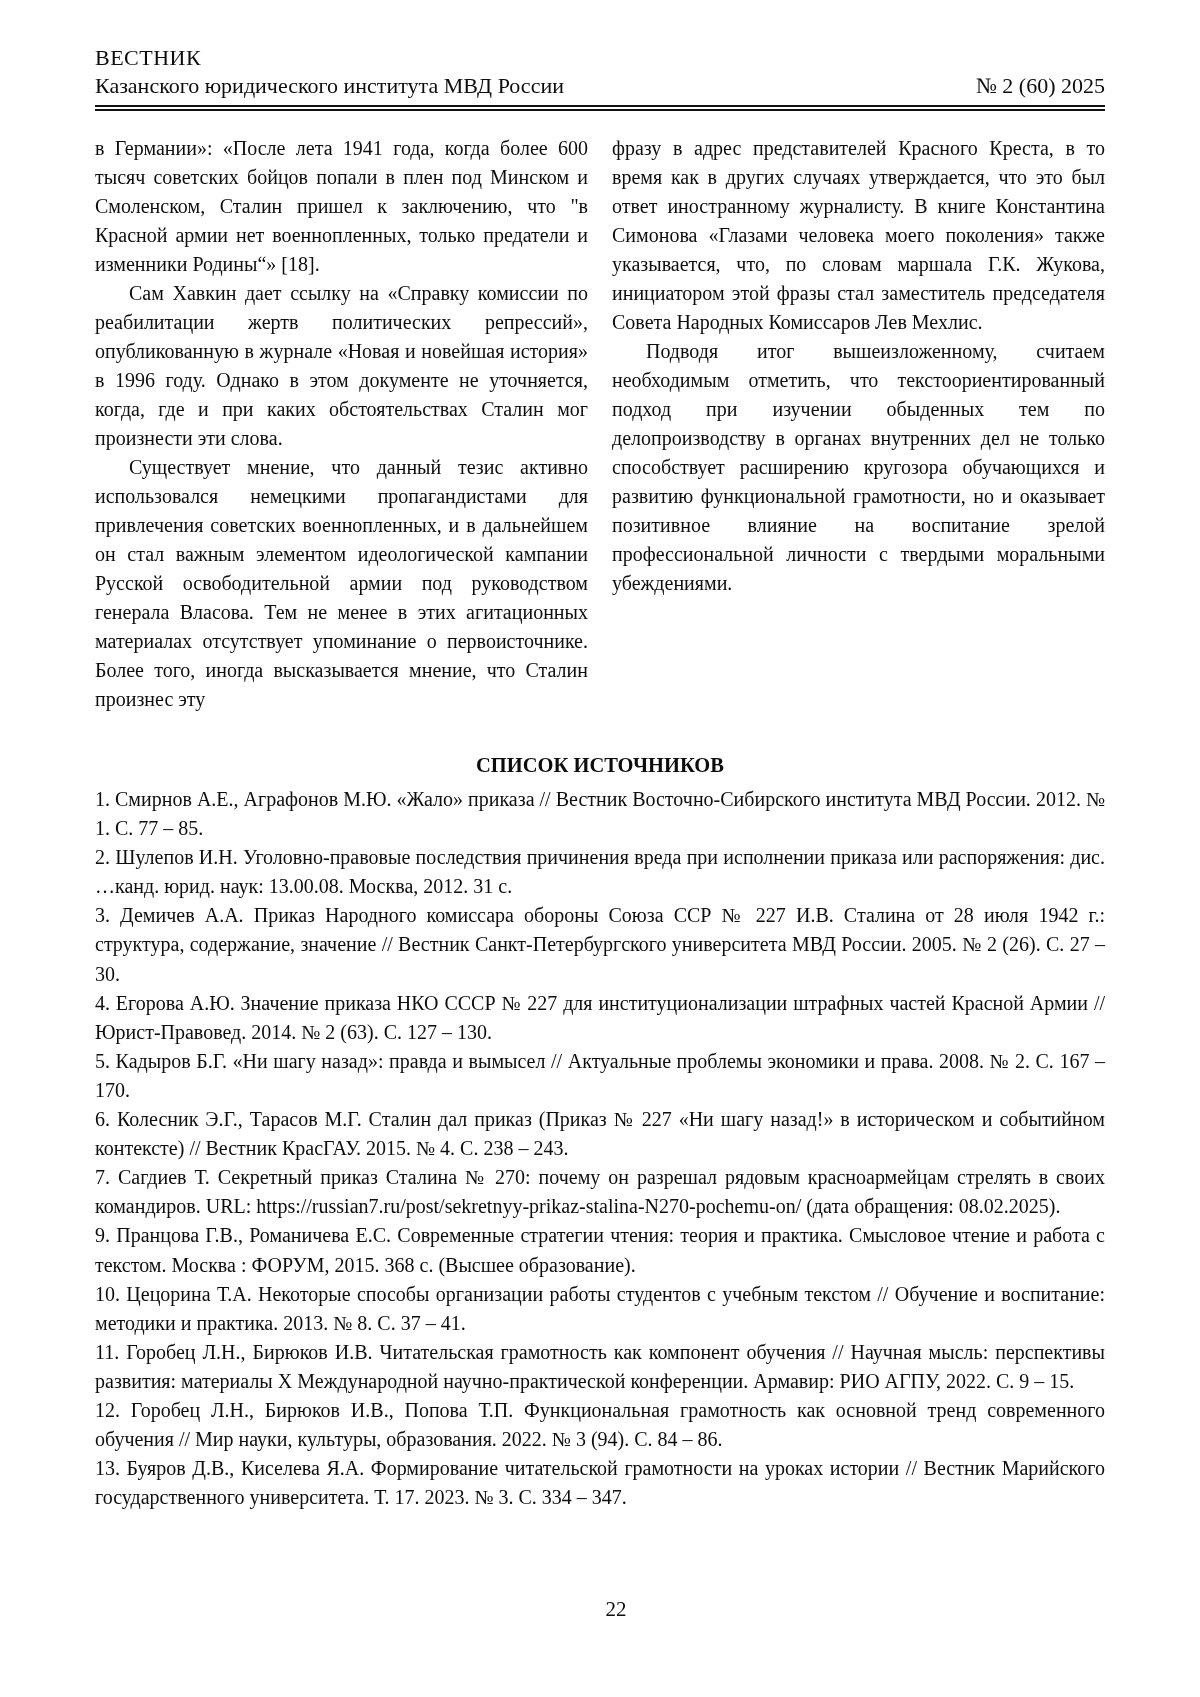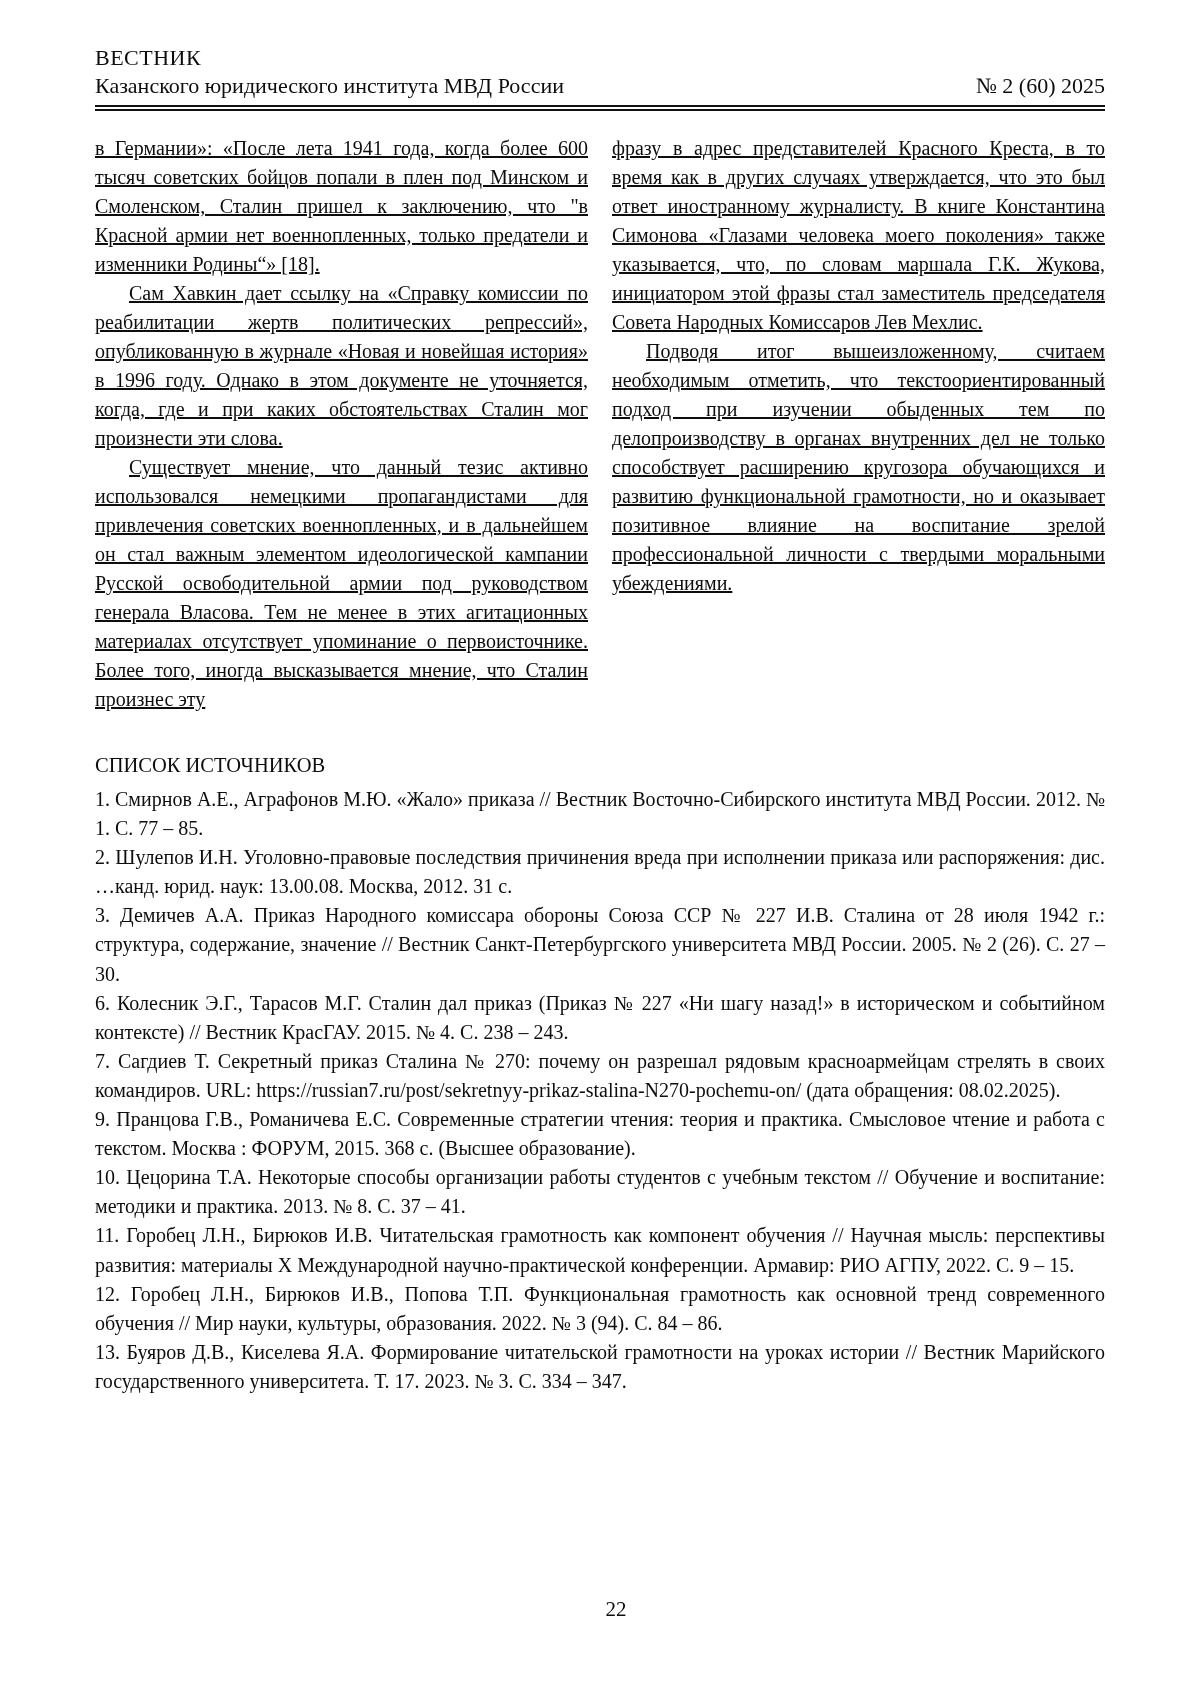--- a/index.html
+++ b/index.html
@@ -42,38 +42,37 @@
   .two-col {
     display: flex;
     gap: 24px;
     margin-top: 23px;
   }
   .col {
     width: 493px;
     font-size: 20px;
     line-height: 29px;
     text-align: justify;
-    text-decoration: underline;
   }
   .col p {
     margin: 0;
     text-indent: 34px;
   }
   .col p.no-indent {
     text-indent: 0;
   }
   
   .sources {
     margin-top: 38px;
   }
   .sources-title {
     margin: 0 0 7px 0;
-    text-align: left;
+    text-align: center;
     font-size: 20.5px;
-    font-weight: normal;
+    font-weight: bold;
     line-height: 26px;
   }
   .ref {
     margin: 0;
     font-size: 20px;
     line-height: 29.1px;
     text-align: justify;
     text-indent: 0;
   }
   
@@ -110,20 +109,22 @@
       <p class="no-indent">фразу в адрес представителей Красного Креста, в то время как в других случаях утверждается, что это был ответ иностранному журналисту. В книге Константина Симонова «Глазами человека моего поколения» также указывается, что, по словам маршала Г.К. Жукова, инициатором этой фразы стал заместитель председателя Совета Народных Комиссаров Лев Мехлис.</p>
       <p>Подводя итог вышеизложенному, считаем необходимым отметить, что текстоориентированный подход при изучении обыденных тем по делопроизводству в органах внутренних дел не только способствует расширению кругозора обучающихся и развитию функциональной грамотности, но и оказывает позитивное влияние на воспитание зрелой профессиональной личности с твердыми моральными убеждениями.</p>
     </div>
   </main>
 
   <section class="sources">
     <h2 class="sources-title">СПИСОК ИСТОЧНИКОВ</h2>
     <p class="ref">1. Смирнов А.Е., Аграфонов М.Ю. «Жало» приказа // Вестник Восточно-Сибирского института МВД России. 2012. № 1. С. 77 – 85.</p>
     <p class="ref">2. Шулепов И.Н. Уголовно-правовые последствия причинения вреда при исполнении приказа или распоряжения: дис. …канд. юрид. наук: 13.00.08. Москва, 2012. 31 с.</p>
     <p class="ref">3. Демичев А.А. Приказ Народного комиссара обороны Союза ССР № 227 И.В. Сталина от 28 июля 1942 г.: структура, содержание, значение // Вестник Санкт-Петербургского университета МВД России. 2005. № 2 (26). С. 27 – 30.</p>
+    <p class="ref">4. Егорова А.Ю. Значение приказа НКО СССР № 227 для институционализации штрафных частей Красной Армии // Юрист-Правовед. 2014. № 2 (63). С. 127 – 130.</p>
+    <p class="ref">5. Кадыров Б.Г. «Ни шагу назад»: правда и вымысел // Актуальные проблемы экономики и права. 2008. № 2. С. 167 – 170.</p>
     <p class="ref">6. Колесник Э.Г., Тарасов М.Г. Сталин дал приказ (Приказ № 227 «Ни шагу назад!» в историческом и событийном контексте) // Вестник КрасГАУ. 2015. № 4. С. 238 – 243.</p>
     <p class="ref">7. Сагдиев Т. Секретный приказ Сталина № 270: почему он разрешал рядовым красноармейцам стрелять в своих командиров. URL: https://russian7.ru/post/sekretnyy-prikaz-stalina-N270-pochemu-on/ (дата обращения: 08.02.2025).</p>
     <p class="ref">9. Пранцова Г.В., Романичева Е.С. Современные стратегии чтения: теория и практика. Смысловое чтение и работа с текстом. Москва : ФОРУМ, 2015. 368 с. (Высшее образование).</p>
     <p class="ref">10. Цецорина Т.А. Некоторые способы организации работы студентов с учебным текстом // Обучение и воспитание: методики и практика. 2013. № 8. С. 37 – 41.</p>
     <p class="ref">11. Горобец Л.Н., Бирюков И.В. Читательская грамотность как компонент обучения // Научная мысль: перспективы развития: материалы X Международной научно-практической конференции. Армавир: РИО АГПУ, 2022. С. 9 – 15.</p>
     <p class="ref">12. Горобец Л.Н., Бирюков И.В., Попова Т.П. Функциональная грамотность как основной тренд современного обучения // Мир науки, культуры, образования. 2022. № 3 (94). С. 84 – 86.</p>
     <p class="ref">13. Буяров Д.В., Киселева Я.А. Формирование читательской грамотности на уроках истории // Вестник Марийского государственного университета. Т. 17. 2023. № 3. С. 334 – 347.</p>
   </section>
 
 </div>

